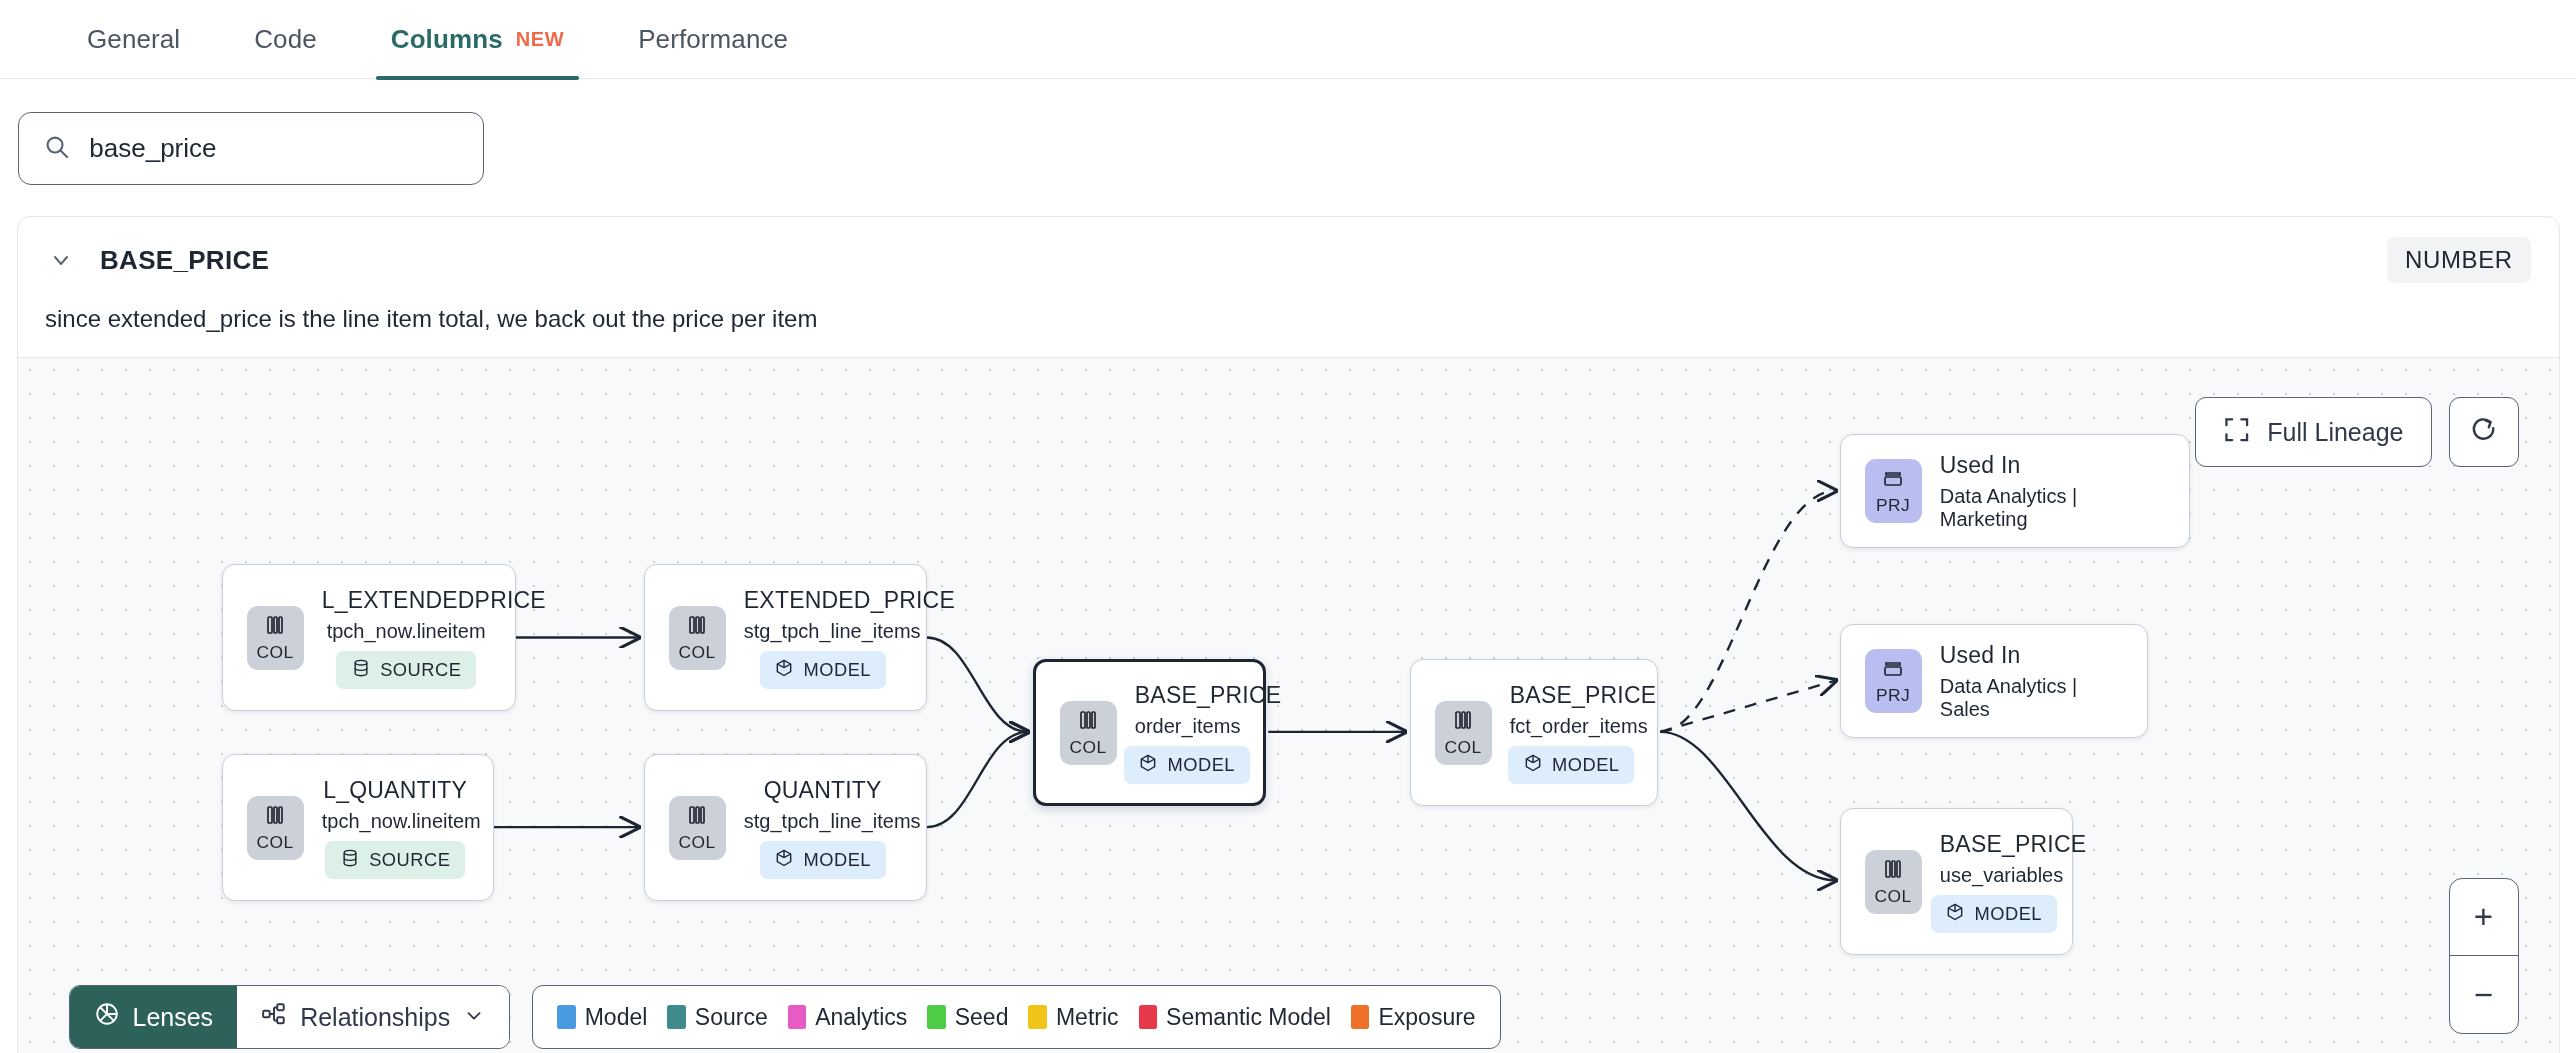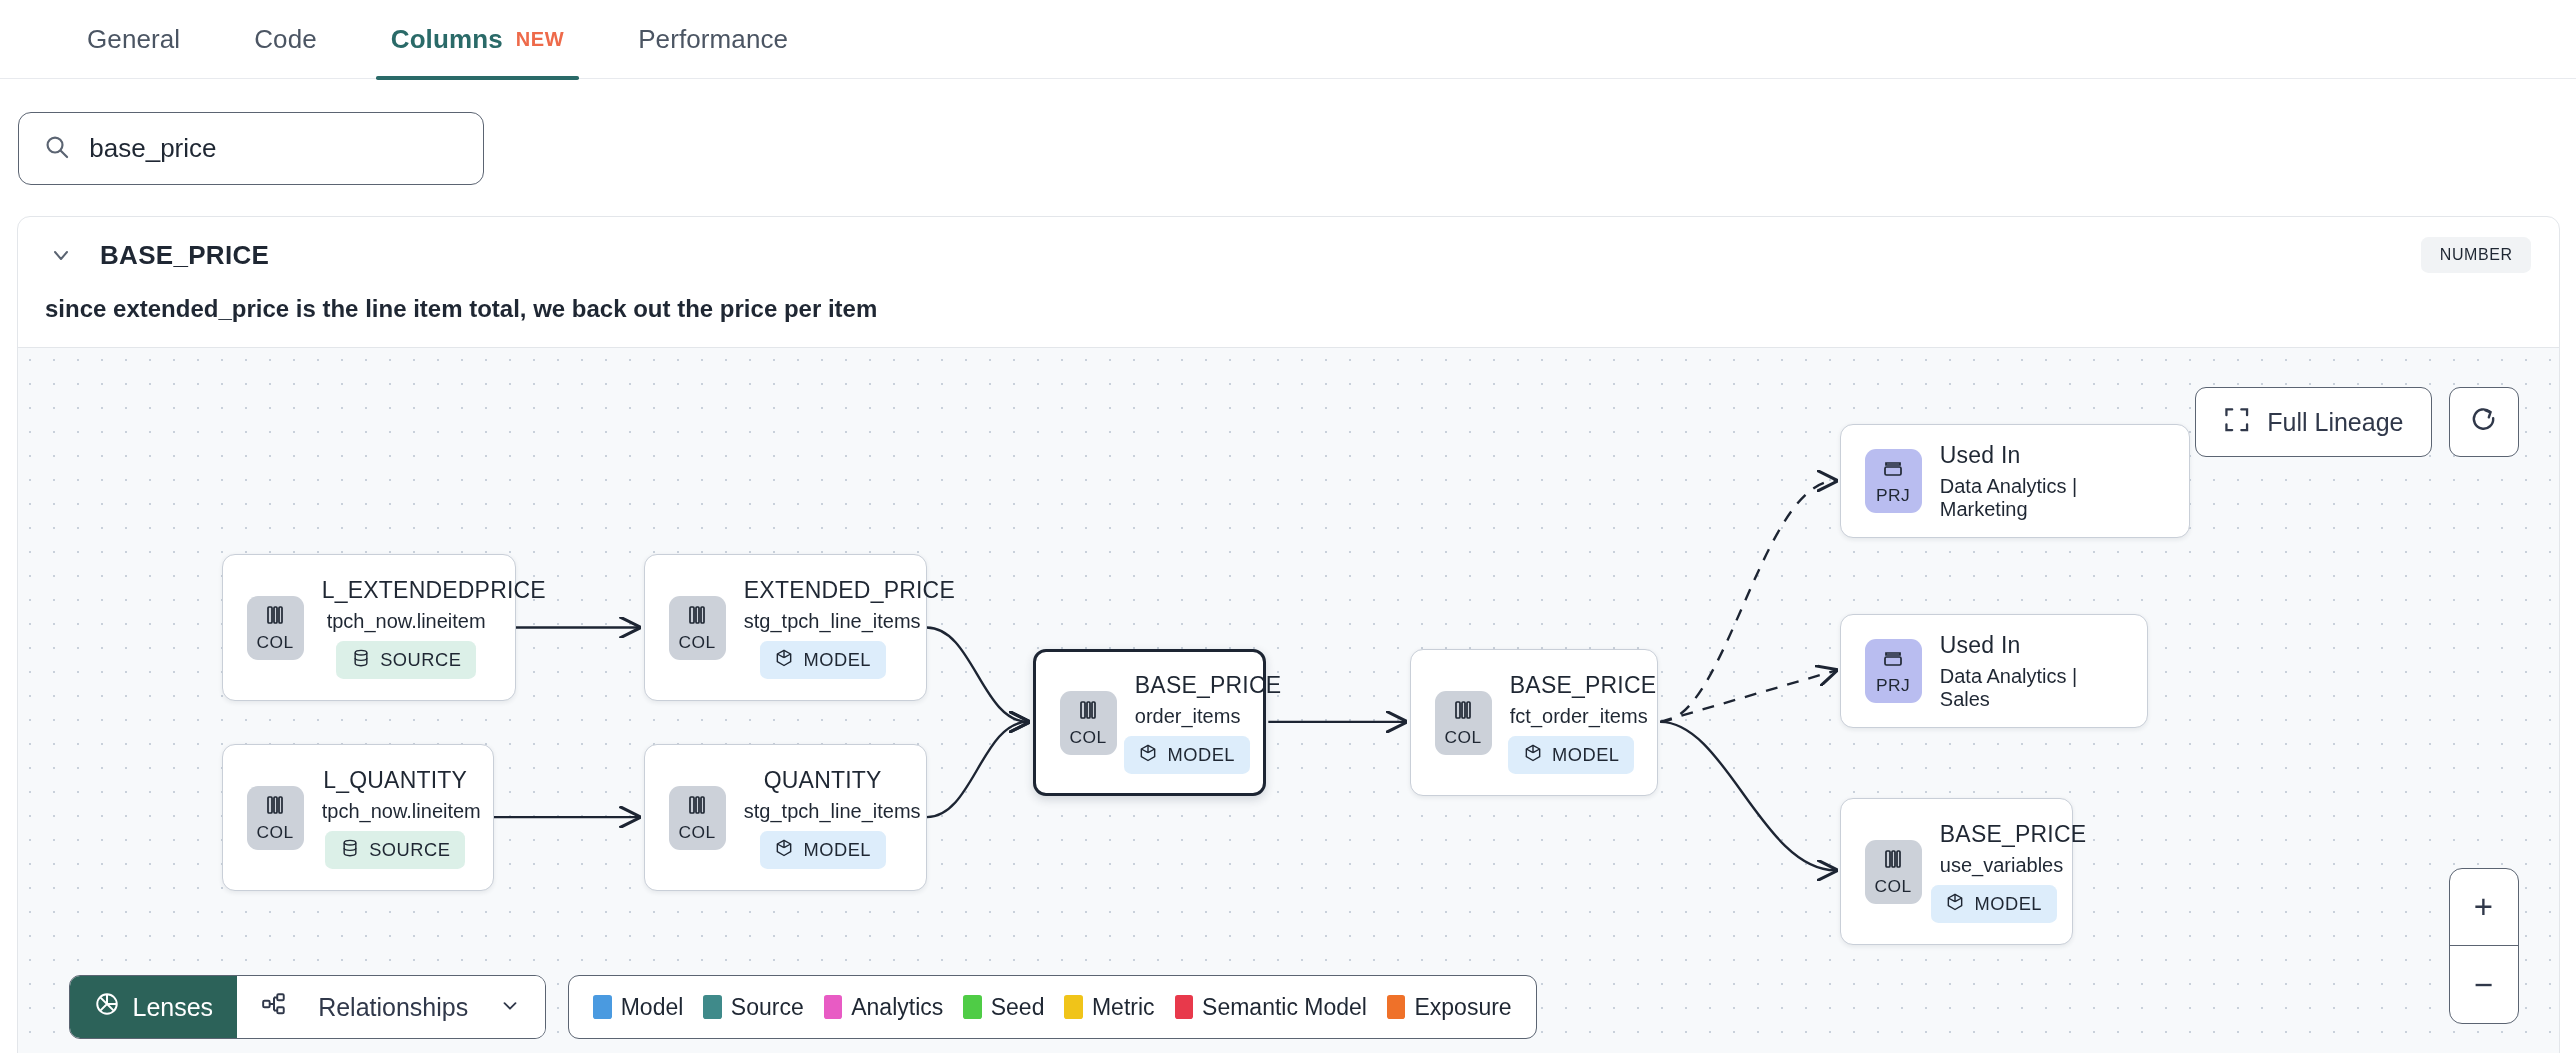--- a/index.html
+++ b/index.html
@@ -110,30 +110,29 @@
   .col-title {
     font-size: 26px;
     font-weight: 700;
     color: #1f2733;
     letter-spacing: 0.3px;
   }
   .spacer { flex: 1 1 auto; }
   .type-pill {
     background: #f1f3f5;
     color: #1f2733;
-    font-size: 16px;
+    font-size: 24px;
     letter-spacing: 0.6px;
     padding: 9.2px 18.3px;
     border-radius: 7.3px;
   }
   .col-desc {
     padding: 22px 27.5px 24px 27.5px;
     font-size: 24px;
     color: #1f2733;
-    font-weight: bold;
   }
 
   
   .canvas {
     position: relative;
     border-top: 1.8px solid #e3e6ea;
     background-color: #f7f9fb;
     background-image: radial-gradient(#c9d1db 1.3px, transparent 1.4px);
     background-size: 24px 24px;
     height: 734px;
@@ -253,21 +252,21 @@
     background: #2c6259;
     color: #fff;
     display: flex; align-items: center; gap: 13px;
     padding: 12px 24px;
     font-size: 25px;
     cursor: pointer;
   }
   .rel-btn {
     background: #fff;
     color: #30384a;
-    display: flex; align-items: center; gap: 31px;
+    display: flex; align-items: center; gap: 13px;
     padding: 0 24px;
     font-size: 25px;
     cursor: pointer;
   }
   .legend {
     display: flex; align-items: center; gap: 20px;
     height: 64px;
     padding: 0 24px;
     background: #fff;
     border: 1.8px solid #5b6472;

